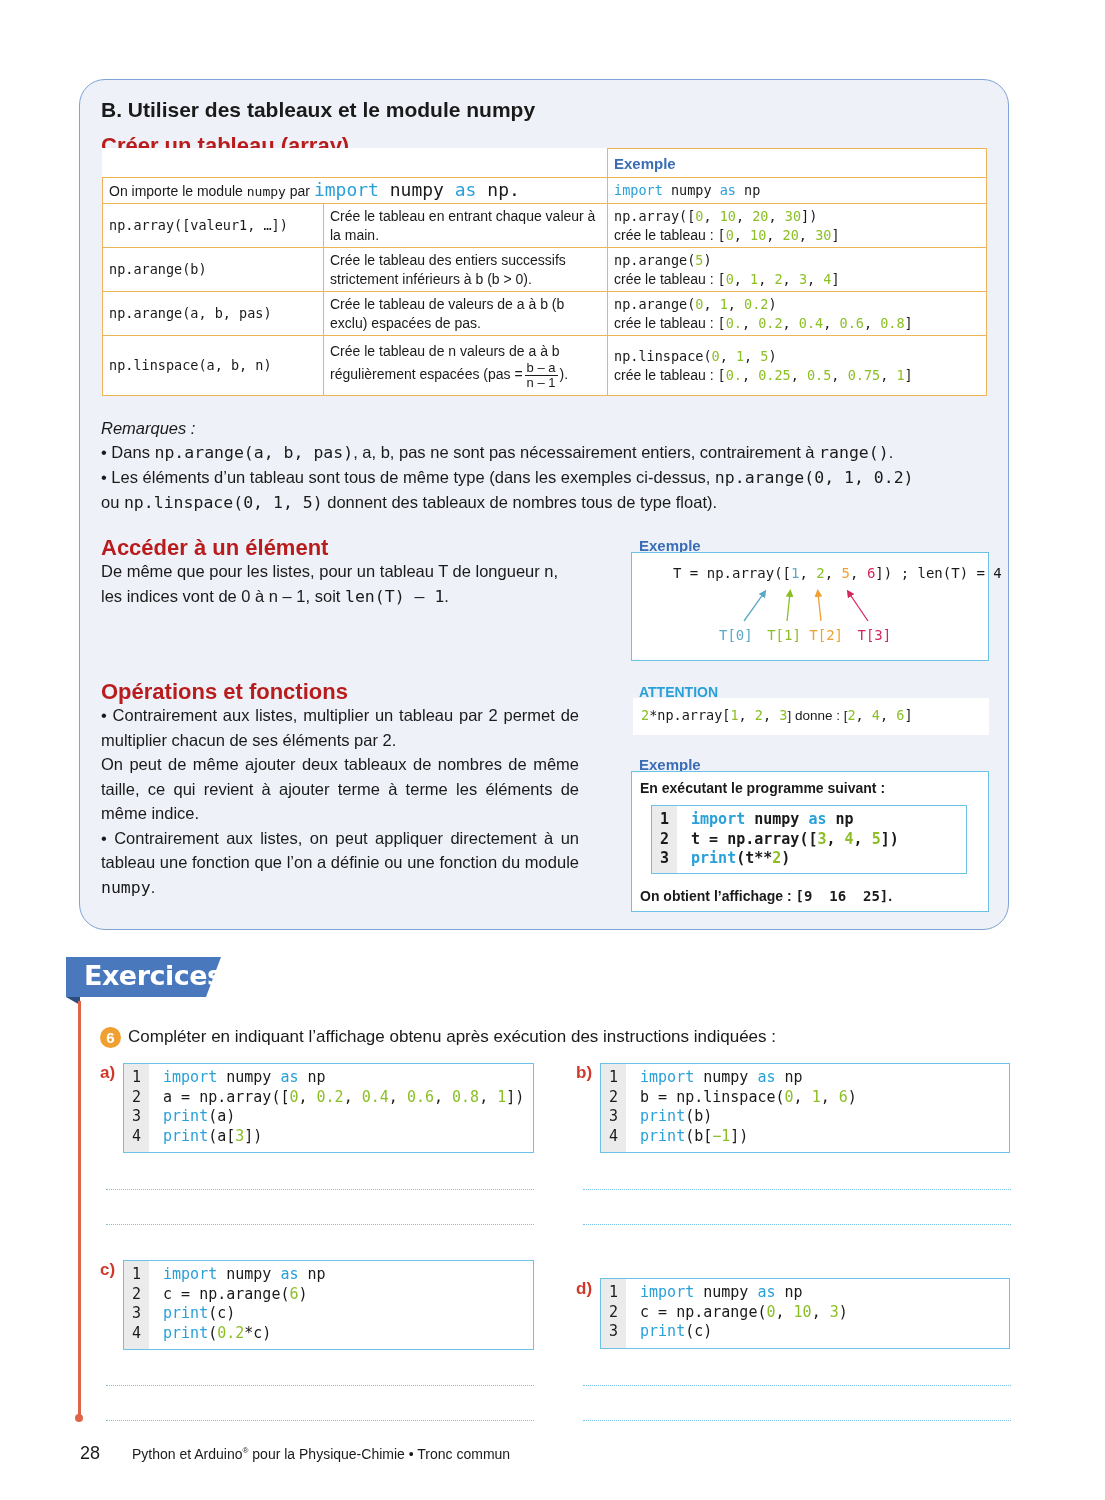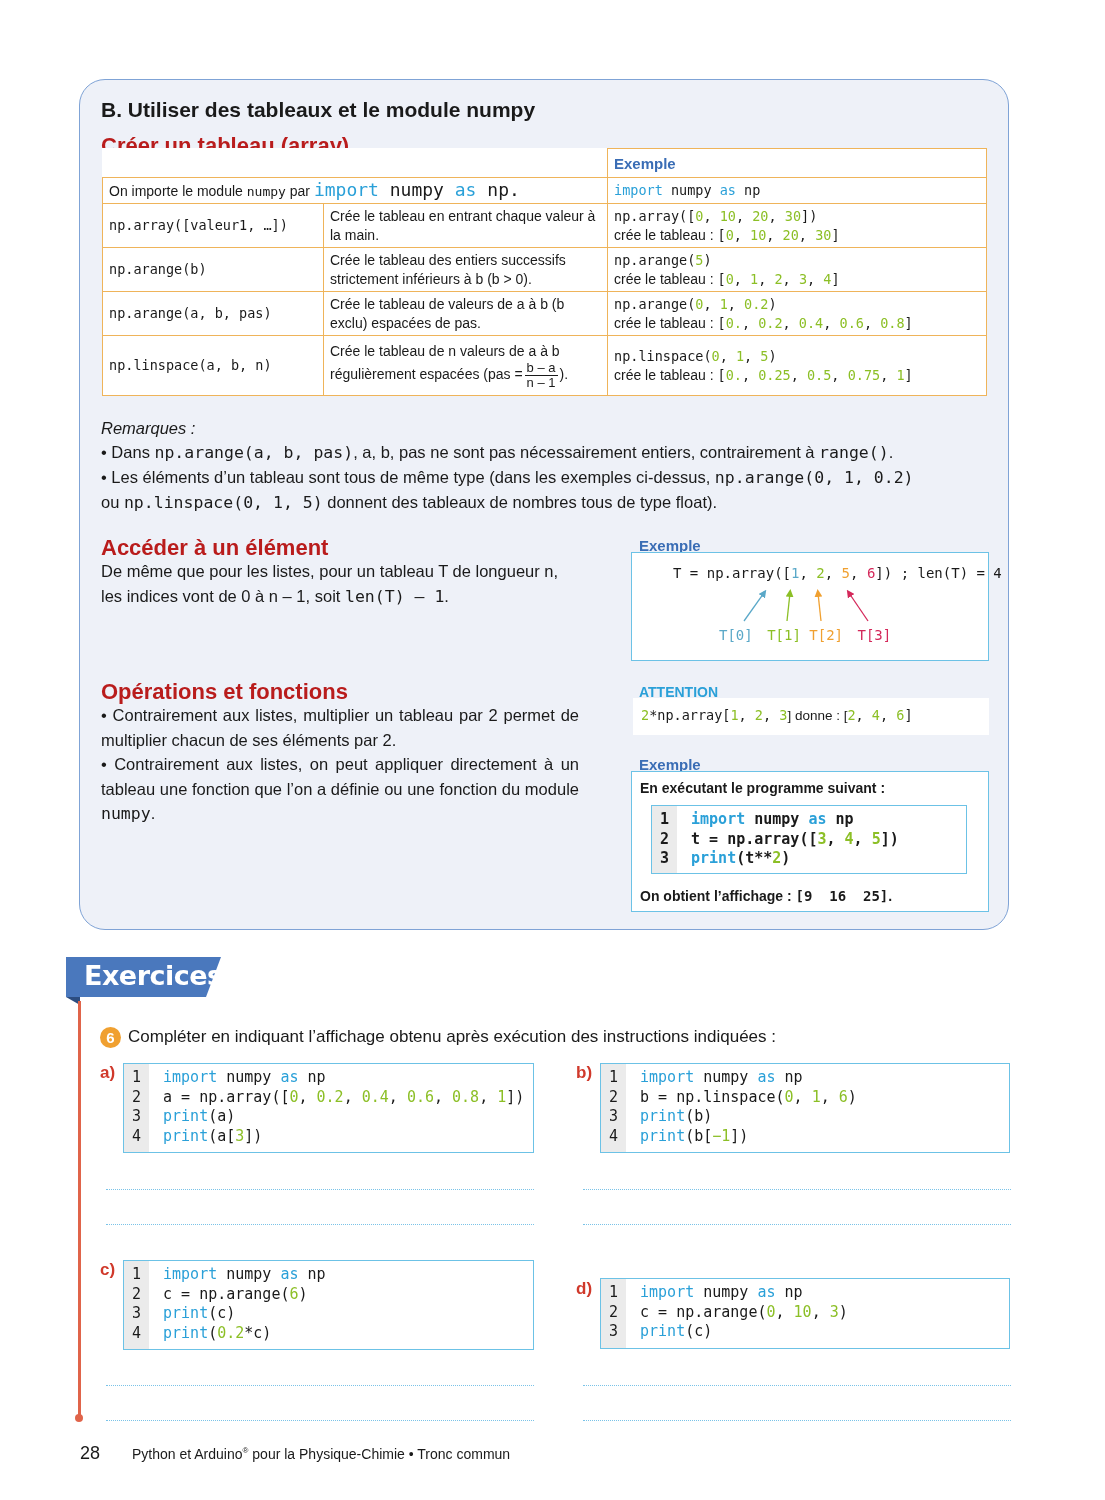--- a/index.html
+++ b/index.html
@@ -148,20 +148,21 @@
       <span class="c0">T[0]</span>
       <span class="c1" style="margin-left:6px">T[1]</span>
       <span class="c2">T[2]</span>
       <span class="c3" style="margin-left:6px">T[3]</span>
     </div>
   </div>
 
   <h3 style="left:21px;top:599px;text-align:right;">Opérations et fonctions</h3>
   <div class="body-text justify" style="left:21px;top:623px;width:478px;">
     <div>• Contrairement aux listes, multiplier un tableau par 2 permet de multiplier chacun de ses éléments par 2.</div>
+    <div>On peut de même ajouter deux tableaux de nombres de même taille, ce qui revient à ajouter terme à terme les éléments de même indice.</div>
     <div><span>• Contrairement aux listes, on peut appliquer directement à un tableau une fonction que l’on a définie ou une fonction du module </span><span class="mono">numpy</span><span>.</span></div>
   </div>
 
   <div class="attn-label" style="left:559px;top:604px;">ATTENTION</div>
   <div class="attn-box" style="left:553px;top:618px;width:356px;height:37px;">
     <span class="mono"><span class="num">2</span><span>*np.array[</span><span class="num">1</span>, <span class="num">2</span>, <span class="num">3</span></span><span style="font-family:'Liberation Sans',sans-serif">] donne : [</span><span class="mono"><span class="num">2</span>, <span class="num">4</span>, <span class="num">6</span>]</span>
   </div>
 
   <div class="ex-label" style="left:559px;top:676px;">Exemple</div>
   <div class="ex-box" style="left:551px;top:691px;width:358px;height:141px;font-weight:bold;">

